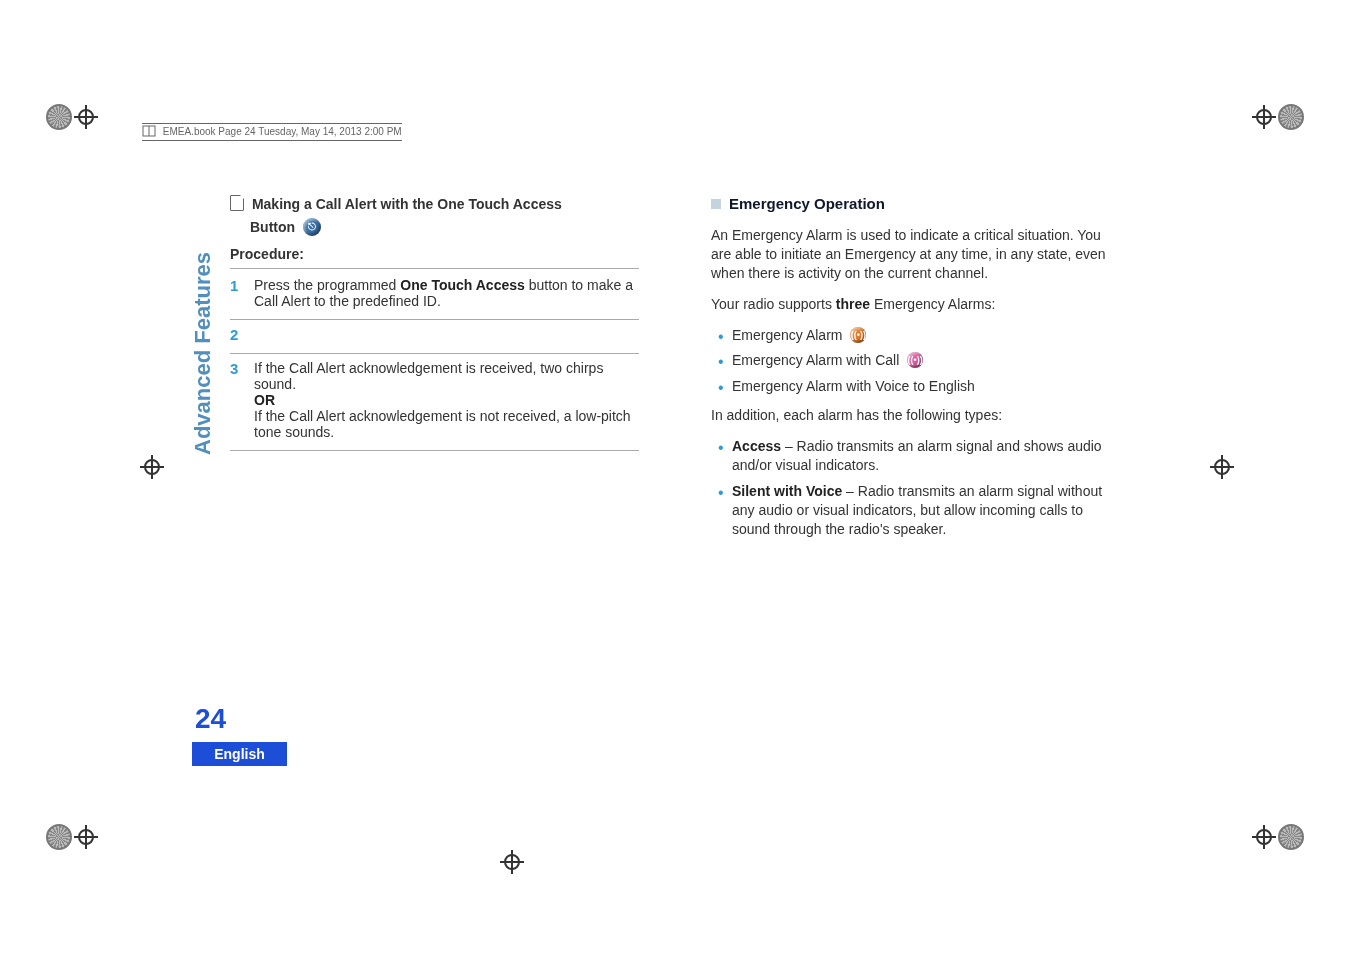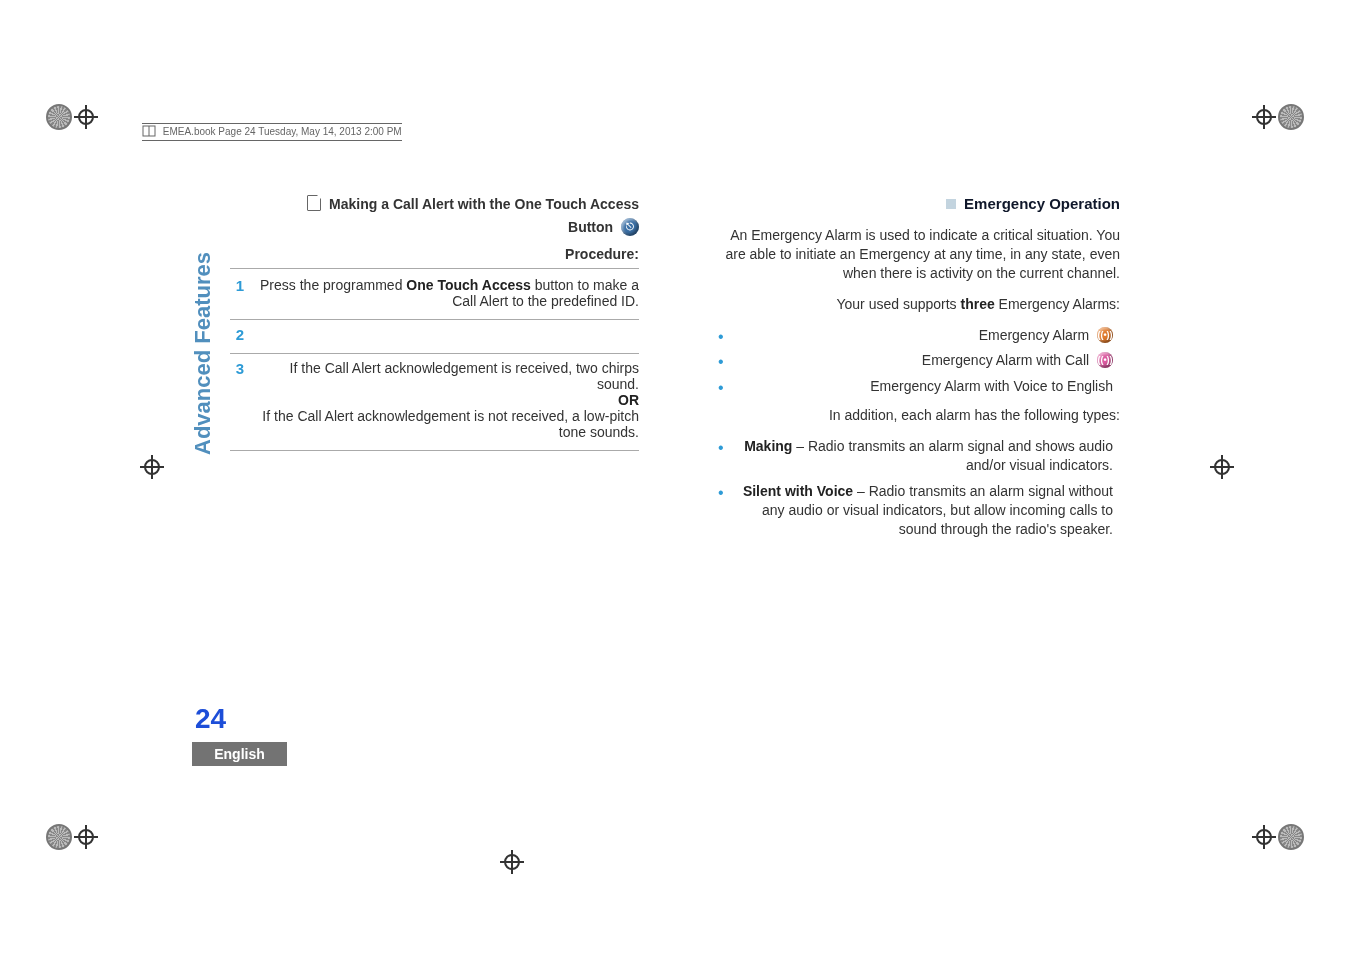--- a/index.html
+++ b/index.html
@@ -79,21 +79,20 @@
 
   
   .content {
     position: absolute;
     top: 195px;
     left: 230px;
     right: 230px;
     bottom: 195px;
     display: flex;
     gap: 72px;
-    text-align: right;
   }
   .col {
     flex: 1;
     min-width: 0;
   }
 
   h3.subheading {
     font-size: 14px;
     font-weight: bold;
     color: #333;
@@ -208,21 +207,21 @@
     top: 703px;
     color: #1d4ed8;
     font-weight: bold;
     font-size: 28px;
   }
   .lang-bar {
     position: absolute;
     left: 192px;
     top: 742px;
     width: 95px;
-    background: #737373;
+    background: #1d4ed8;
     color: #fff;
     font-weight: bold;
     text-align: center;
     padding: 4px 0;
     font-size: 14px;
   }
 
   b { font-weight: bold; color:#222; }
 </style>
 </head>
@@ -308,42 +307,42 @@
     </div>
 
     <div class="col">
       <div class="section-head">
         <span class="sq"></span><span>Emergency Operation</span>
       </div>
 
       <p>An Emergency Alarm is used to indicate a critical situation. You are able to initiate an Emergency at any time, in any state, even when there is activity on the current channel.</p>
 
       <p>
-        <span>Your used supports </span><b>three</b><span> Emergency Alarms:</span>
+        <span>Your radio supports </span><b>three</b><span> Emergency Alarms:</span>
       </p>
 
       <ul class="bullets">
         <li>
           <span>Emergency Alarm</span>
           <span class="orange-circle"><span class="glyph">((•))</span></span>
         </li>
         <li>
           <span>Emergency Alarm with Call</span>
           <span class="orange-circle pink"><span class="glyph">((•))</span></span>
         </li>
         <li>
           <span>Emergency Alarm with Voice to English</span>
         </li>
       </ul>
 
       <p>In addition, each alarm has the following types:</p>
 
       <ul class="bullets">
         <li>
-          <b>Making</b><span> – Radio transmits an alarm signal and shows audio and/or visual indicators.</span>
+          <b>Access</b><span> – Radio transmits an alarm signal and shows audio and/or visual indicators.</span>
         </li>
         <li>
           <b>Silent with Voice</b><span> – Radio transmits an alarm signal without any audio or visual indicators, but allow incoming calls to sound through the radio's speaker.</span>
         </li>
       </ul>
     </div>
 
   </div>
 
 </div>

